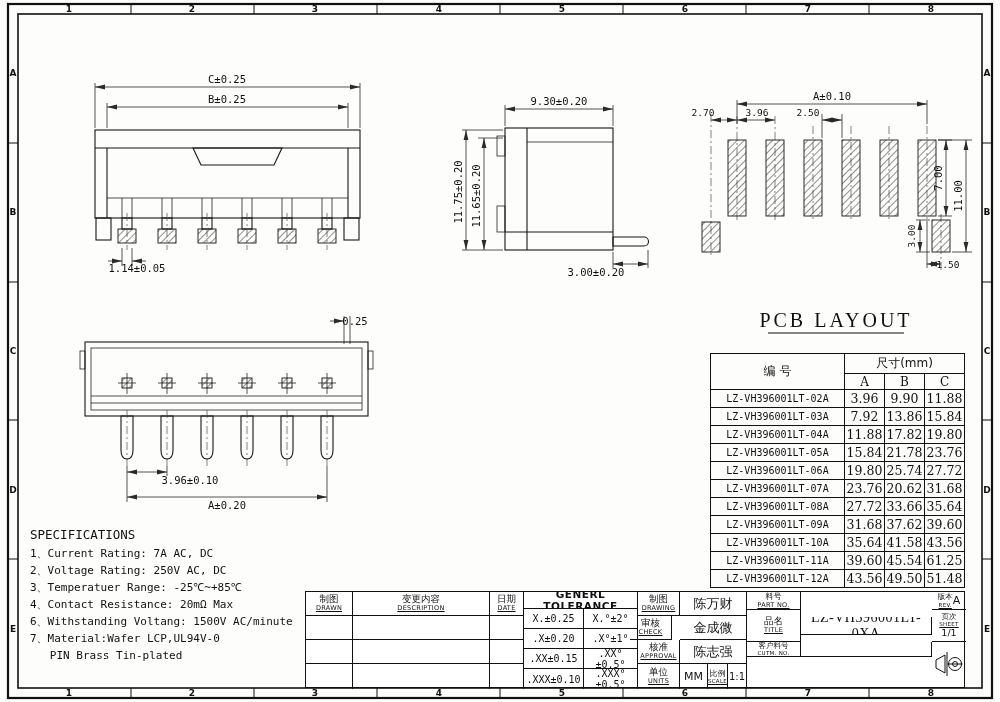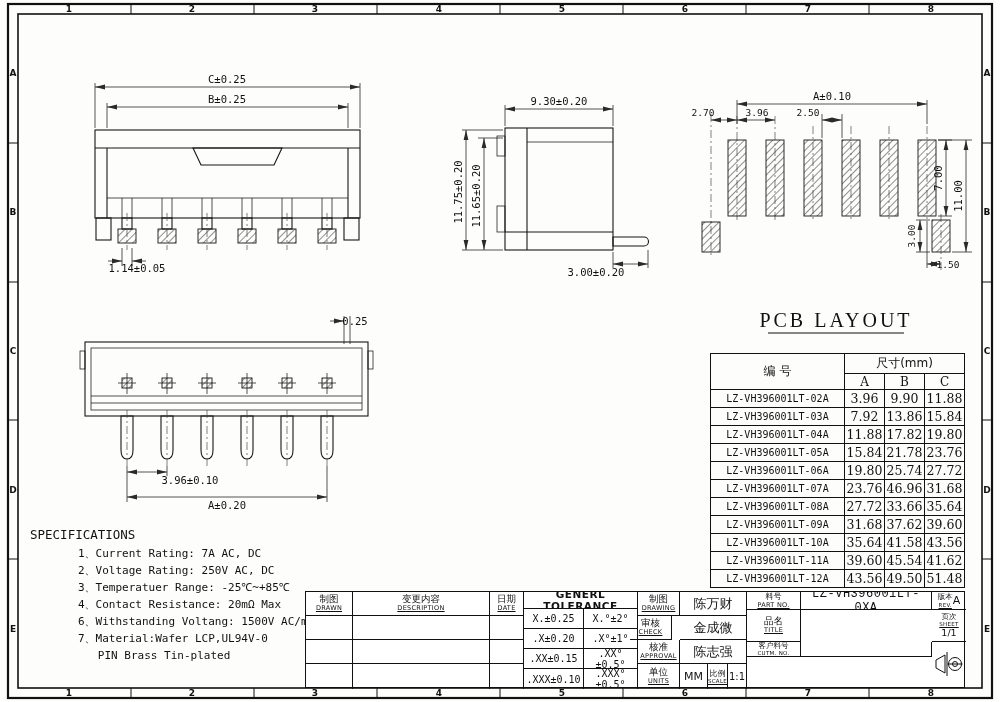--- a/index.html
+++ b/index.html
@@ -21,21 +21,21 @@
   .cl  { fill:none; stroke:#4a4a4a; stroke-width:0.7; stroke-dasharray:8 3 2 3; }
   .dt  { font:10.5px "DejaVu Sans Mono",monospace; text-anchor:middle; }
   .dts { font-size:9.5px; }
   .pcb-title { font:20px "Liberation Serif",serif; letter-spacing:3px; text-anchor:middle; }
   .hl { stroke:#333; stroke-width:1.1; }
   #as path,#ae path { fill:#2a2a2a; stroke:none; }
 
   
   .specs { position:absolute; left:30px; top:527px; font-family:"DejaVu Sans Mono",monospace; }
   .spec-title { font-size:12.5px; margin-bottom:3px; }
-  .spec-line  { font-size:11px; line-height:17px; white-space:pre;margin-left:48px; }
+  .spec-line  { font-size:11px; line-height:17px; white-space:pre; }
 
   
   .parts-table { position:absolute; left:710px; top:353px; border-collapse:collapse; table-layout:fixed; }
   .parts-table th,.parts-table td { border:1px solid #111; text-align:center; vertical-align:middle;
       padding:0; font-weight:normal; }
   .pt-h1 th { height:20px; font-size:12px; }
   .pt-h2 th { height:16px; font-size:12px; font-family:"DejaVu Serif",serif; }
   .parts-table tbody td { height:18px; font-size:12.5px; font-family:"DejaVu Serif",serif; }
   .parts-table td.pt-pn { font-family:"DejaVu Sans Mono",monospace; font-size:10px; }
 
@@ -44,21 +44,21 @@
   .tc { position:absolute; border-right:1px solid #111; border-bottom:1px solid #111;
         display:flex; align-items:center; justify-content:center; text-align:center; overflow:hidden; }
   .col { flex-direction:column; }
   .nr { border-right:none; } .nb { border-bottom:none; }
   .cn { font-size:9.5px; line-height:1.15; }
   .en { font-size:6.5px; line-height:1.1; letter-spacing:0.3px;text-decoration:underline; }
   .s8 { font-size:8px; } .s7 { font-size:7.5px; } .s55 { font-size:5.5px; }
   .name { font-size:13px; }
   .tolt { font-size:10.5px; font-weight:bold; letter-spacing:0.5px; }
   .tolv { font-family:"DejaVu Sans Mono",monospace; font-size:10px; }
-  .pn-val { font-family:Liberation Mono, monospace; font-size:12px; letter-spacing:0.5px; }
+  .pn-val { font-family:Liberation Serif, serif; font-size:14px; letter-spacing:0.5px;margin-top:25px; }
   .mini { display:flex; flex-direction:column; align-items:center; margin-right:0; }
   .cell-val { font-size:11px; }
   .title-l1 { font-size:11px; line-height:1.3; }
   .title-l2 { font-size:10px; letter-spacing:1.5px; line-height:1.3; }
   .company-cn { font-size:13px; font-weight:bold; letter-spacing:1px; line-height:1.2; }
   .company-en { font-size:6.3px; letter-spacing:0.2px; line-height:1.2; }
   .proj-svg { stroke:#111; fill:none; stroke-width:1; }
 </style>
 </head>
 <body>
@@ -384,21 +384,21 @@
         </tr>
     <tr>
           <td class="pt-pn">LZ-VH396001LT-06A</td>
           <td>19.80</td>
           <td>25.74</td>
           <td>27.72</td>
         </tr>
     <tr>
           <td class="pt-pn">LZ-VH396001LT-07A</td>
           <td>23.76</td>
-          <td>46.96</td>
+          <td>20.62</td>
           <td>31.68</td>
         </tr>
     <tr>
           <td class="pt-pn">LZ-VH396001LT-08A</td>
           <td>27.72</td>
           <td>33.66</td>
           <td>35.64</td>
         </tr>
     <tr>
           <td class="pt-pn">LZ-VH396001LT-09A</td>
@@ -409,21 +409,21 @@
     <tr>
           <td class="pt-pn">LZ-VH396001LT-10A</td>
           <td>35.64</td>
           <td>41.58</td>
           <td>43.56</td>
         </tr>
     <tr>
           <td class="pt-pn">LZ-VH396001LT-11A</td>
           <td>39.60</td>
           <td>45.54</td>
-          <td>41.62</td>
+          <td>61.25</td>
         </tr>
     <tr>
           <td class="pt-pn">LZ-VH396001LT-12A</td>
           <td>43.56</td>
           <td>49.50</td>
           <td>51.48</td>
         </tr>
   </tbody>
 </table>
 

